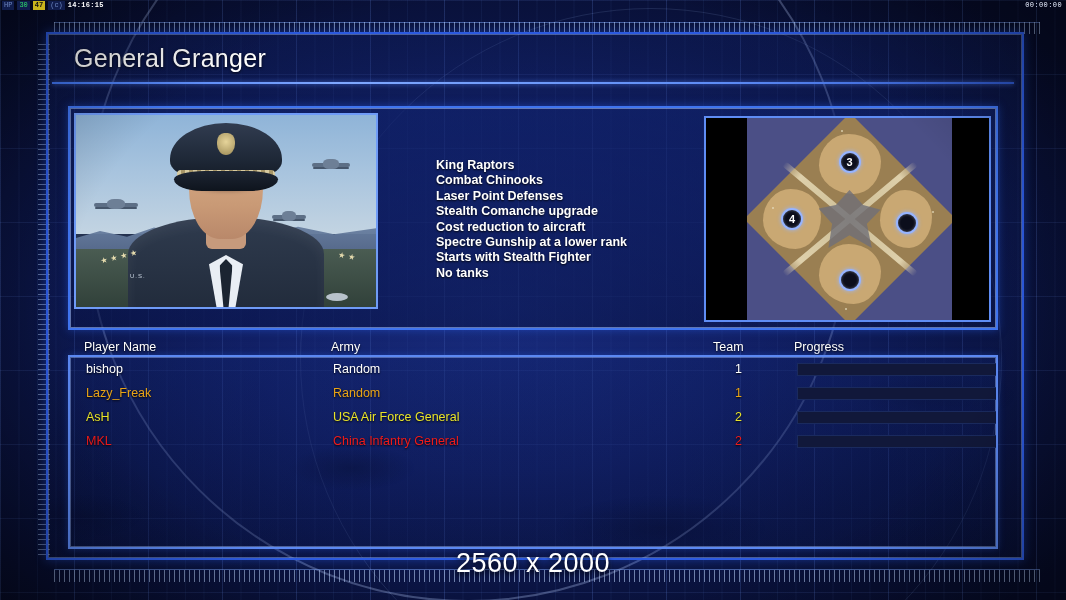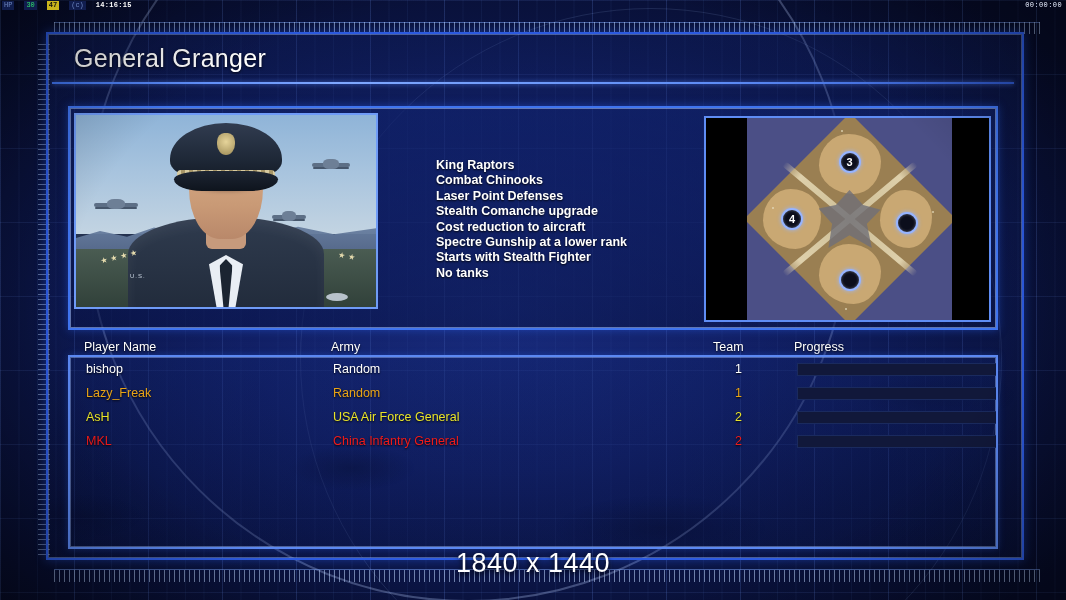--- a/index.html
+++ b/index.html
@@ -91,21 +91,21 @@
     background: repeating-linear-gradient(to bottom,
        rgba(190,215,255,.45) 0px, rgba(190,215,255,.45) 1px,
        transparent 1px, transparent 5px);
     pointer-events: none;
   }
   .ruler-v.left { left: 38px; top: 44px; bottom: 44px; }
 
   
   .osd {
     position: absolute; top: 0; left: 0;
-    display: flex; align-items: center; gap: 10px;
+    display: flex; align-items: center; gap: 3px;
     font-family: "Liberation Mono", monospace;
     font-size: 7px; line-height: 9px;
     padding: 1px 2px;
     z-index: 40;
   }
   .osd .chip {
     padding: 0 2px;
     color: #cfe0ff;
     background: rgba(20,35,90,.8);
   }
@@ -564,16 +564,16 @@
       <span class="pbar"><i class="fill" style="width: 100%;"></i></span>
     </div>
     <div class="prow">
       <span class="pname" style="color: rgb(239, 27, 27);">MKL</span>
       <span class="parmy" style="color: rgb(239, 27, 27);">China Infantry General</span>
       <span class="pteam" style="color: rgb(239, 27, 27);">2</span>
       <span class="pbar"><i class="fill" style="width: 100%;"></i></span>
     </div>
   </div>
 
-  <div class="res-overlay">1840 x 1440</div>
+  <div class="res-overlay">2560 x 2000</div>
 
   <div class="vignette"></div>
 </div>
 
 </body></html>

